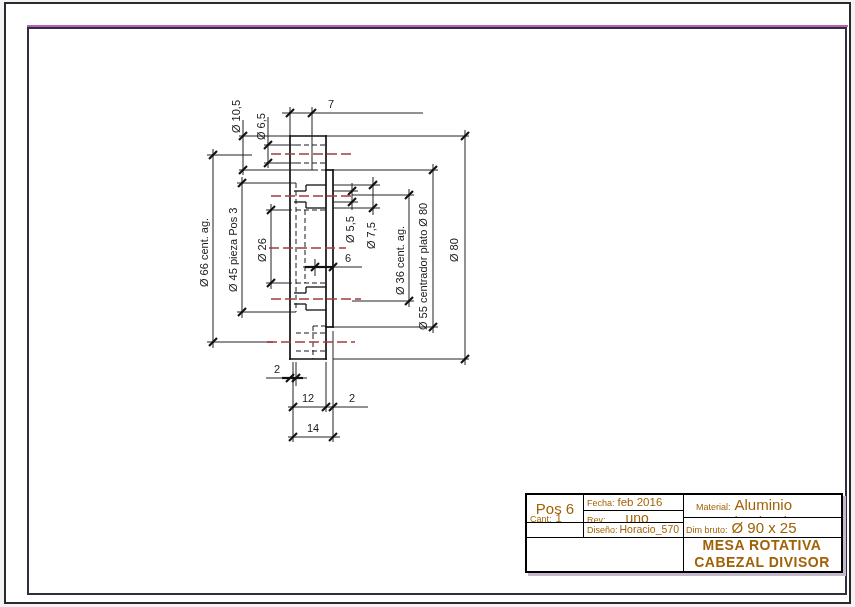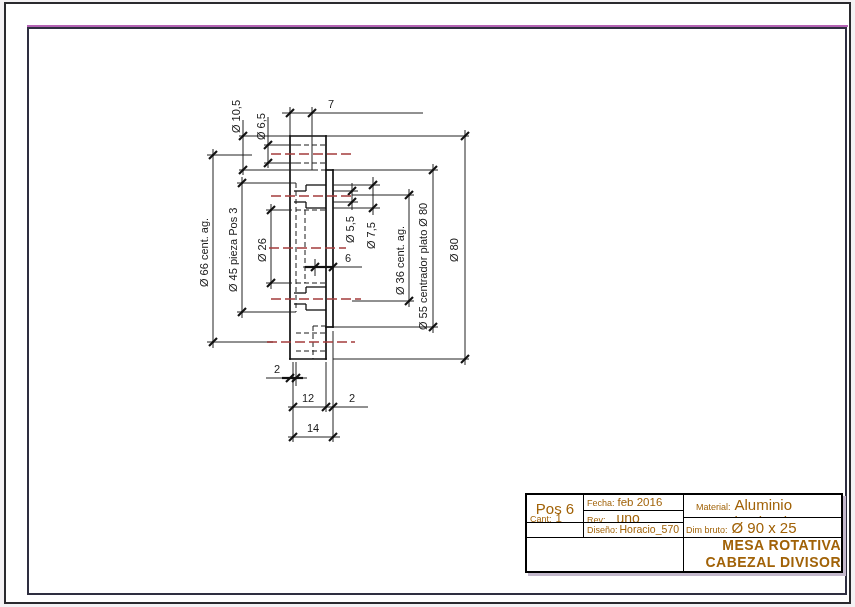--- a/index.html
+++ b/index.html
@@ -29,29 +29,29 @@
     box-sizing:border-box;border:2px solid #000;background:#fff;
     box-shadow:3px 3px 0 #c3b8cc;color:#a16207;
   }
   .tblock .cell{position:absolute;box-sizing:border-box;overflow:hidden;}
   .vline,.hline{position:absolute;background:#000;}
   .lab{font-size:9px;}
   .val{font-size:11.5px;}
   .pos-cell{left:0;top:0;width:56px;height:27px;display:flex;align-items:center;justify-content:center;font-size:15px;}
   .cant-cell{left:0;top:16px;width:56px;height:15px;display:flex;align-items:baseline;gap:4px;padding:1px 0 0 3px;}
   .fecha-cell{left:56px;top:0;width:100px;height:15px;padding:1px 0 0 4px;display:flex;gap:3px;align-items:baseline;}
-  .rev-cell{left:56px;top:15px;width:100px;height:12px;padding:0 0 0 4px;display:flex;gap:11px;align-items:baseline;}
+  .rev-cell{left:56px;top:15px;width:100px;height:12px;padding:0 0 0 4px;display:flex;gap:20px;align-items:baseline;}
   .diseno-cell{left:56px;top:27px;width:100px;height:15px;padding:1px 0 0 4px;display:flex;gap:2px;align-items:baseline;}
   .material-cell{left:156px;top:0;width:158px;height:22px;padding:1px 2px 0 13px;}
   .material-cell .val,.dimbruto-cell .val{font-size:15px;}
   .material-cell .row,.dimbruto-cell .row{display:flex;align-items:baseline;gap:4px;}
   .dimbruto-cell{left:156px;top:22px;width:158px;height:20px;padding:2px 2px 0 3px;}
   .dimbruto-cell .val{display:block;text-align:center;}
   .partname-cell{left:0;top:42px;width:156px;height:34px;display:flex;flex-direction:column;align-items:center;justify-content:center;font-size:12px;line-height:1.25;}
-  .prjtitle-cell{left:156px;top:42px;width:158px;height:34px;display:flex;flex-direction:column;align-items:flex-end;justify-content:center;font-weight:bold;font-size:14px;line-height:1.2;letter-spacing:.5px;}
+  .prjtitle-cell{left:156px;top:42px;width:158px;height:34px;display:flex;flex-direction:column;align-items:center;justify-content:center;font-weight:bold;font-size:14px;line-height:1.2;letter-spacing:.5px;}
 </style>
 </head>
 <body>
 
 <div class="win"></div>
 <div class="frame-accent"></div>
 <div class="frame"></div>
 
 <svg class="draw" viewBox="0 0 855 607">
 

